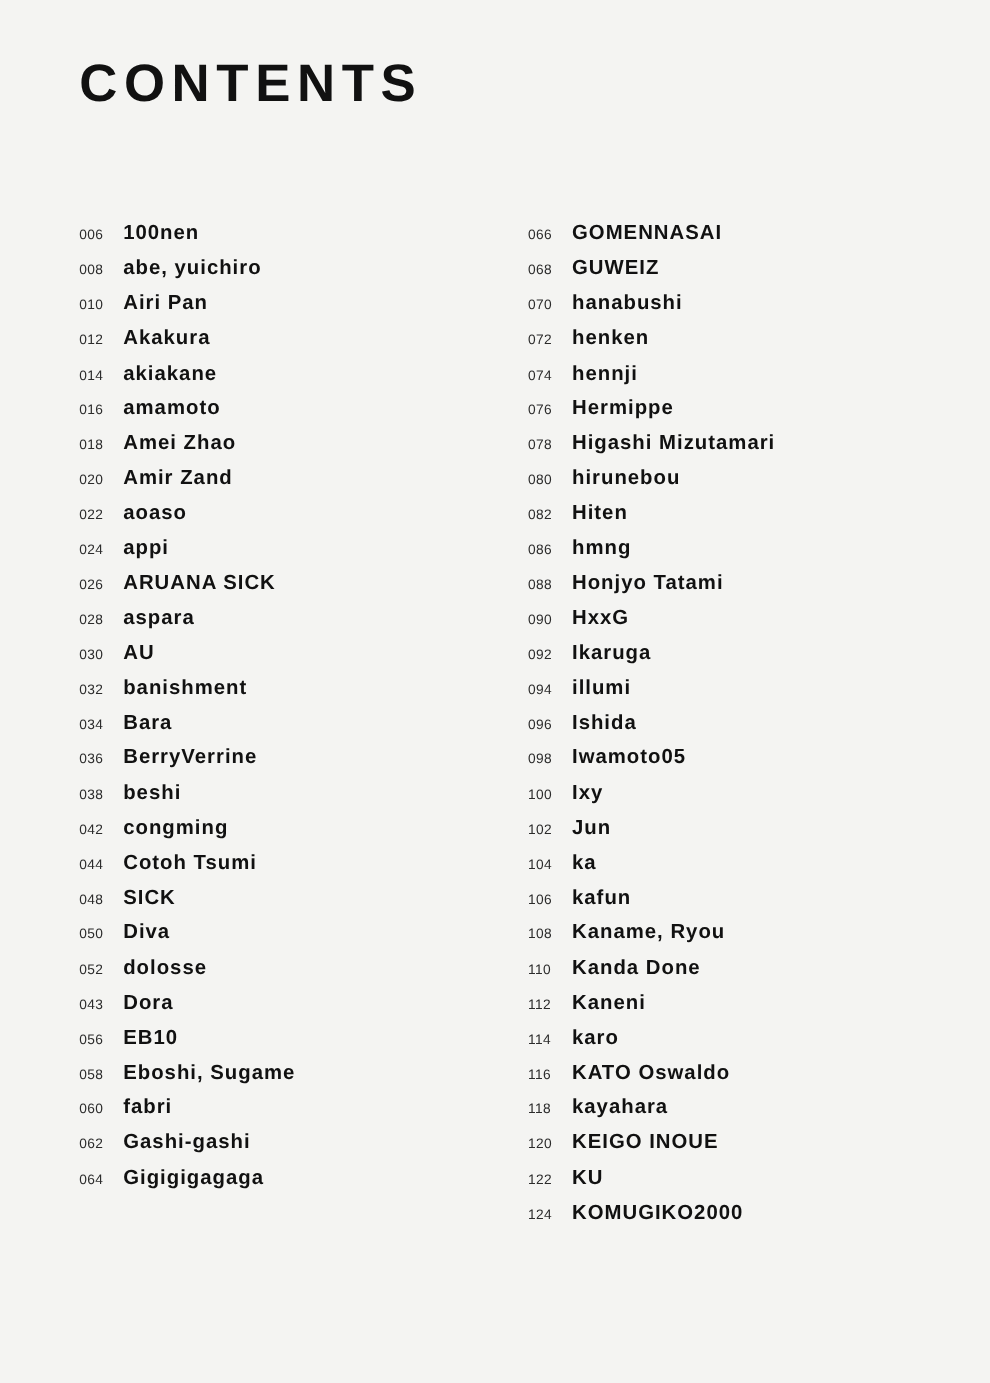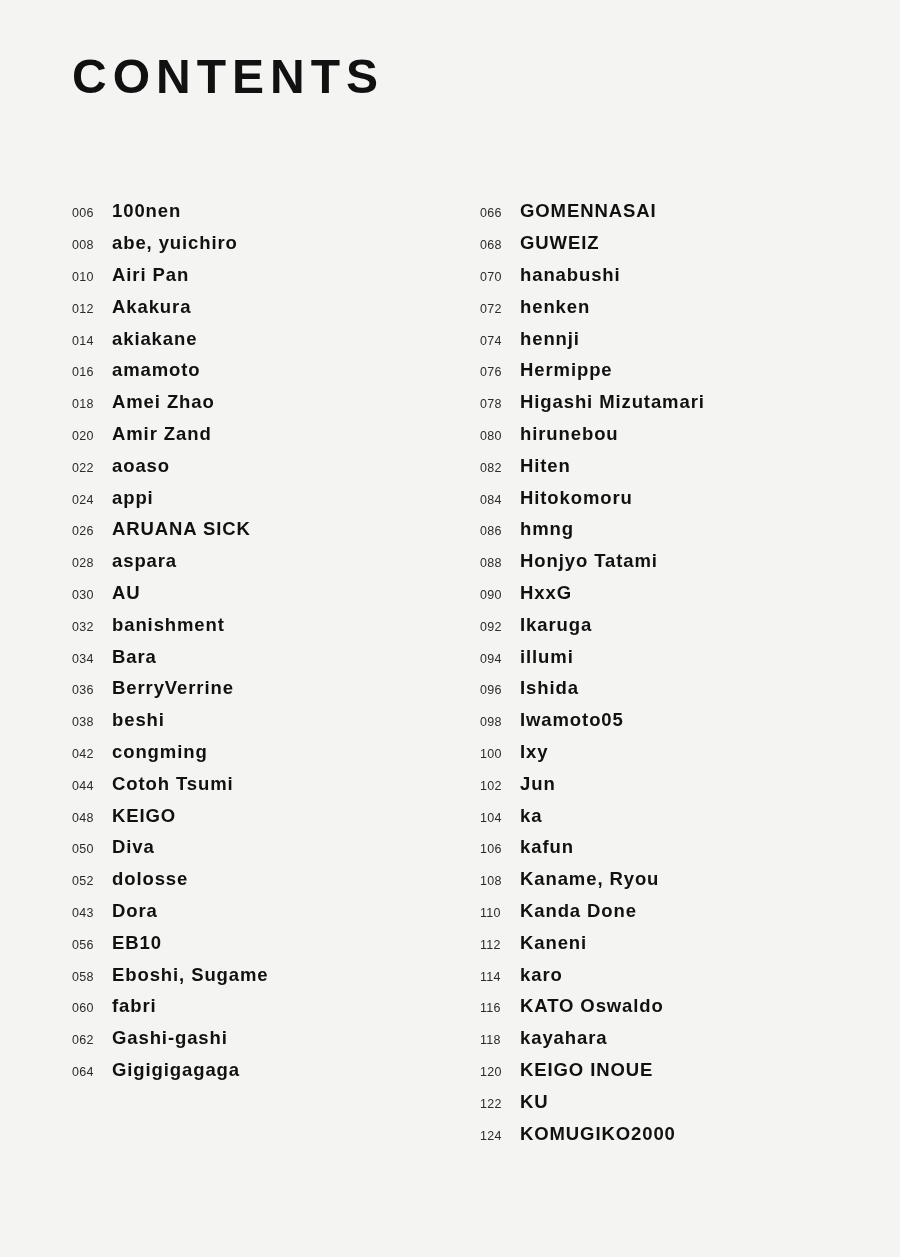--- a/index.html
+++ b/index.html
@@ -143,21 +143,21 @@
         <div class="entry">
           <span class="num">042</span>
           <span class="name">congming</span>
         </div>
         <div class="entry">
           <span class="num">044</span>
           <span class="name">Cotoh Tsumi</span>
         </div>
         <div class="entry">
           <span class="num">048</span>
-          <span class="name">KEIGO</span>
+          <span class="name">SICK</span>
         </div>
         <div class="entry">
           <span class="num">050</span>
           <span class="name">Diva</span>
         </div>
         <div class="entry">
           <span class="num">052</span>
           <span class="name">dolosse</span>
         </div>
         <div class="entry">
@@ -214,24 +214,20 @@
           <span class="num">078</span>
           <span class="name">Higashi Mizutamari</span>
         </div>
         <div class="entry">
           <span class="num">080</span>
           <span class="name">hirunebou</span>
         </div>
         <div class="entry">
           <span class="num">082</span>
           <span class="name">Hiten</span>
-        </div>
-        <div class="entry">
-          <span class="num">084</span>
-          <span class="name">Hitokomoru</span>
         </div>
         <div class="entry">
           <span class="num">086</span>
           <span class="name">hmng</span>
         </div>
         <div class="entry">
           <span class="num">088</span>
           <span class="name">Honjyo Tatami</span>
         </div>
         <div class="entry">

